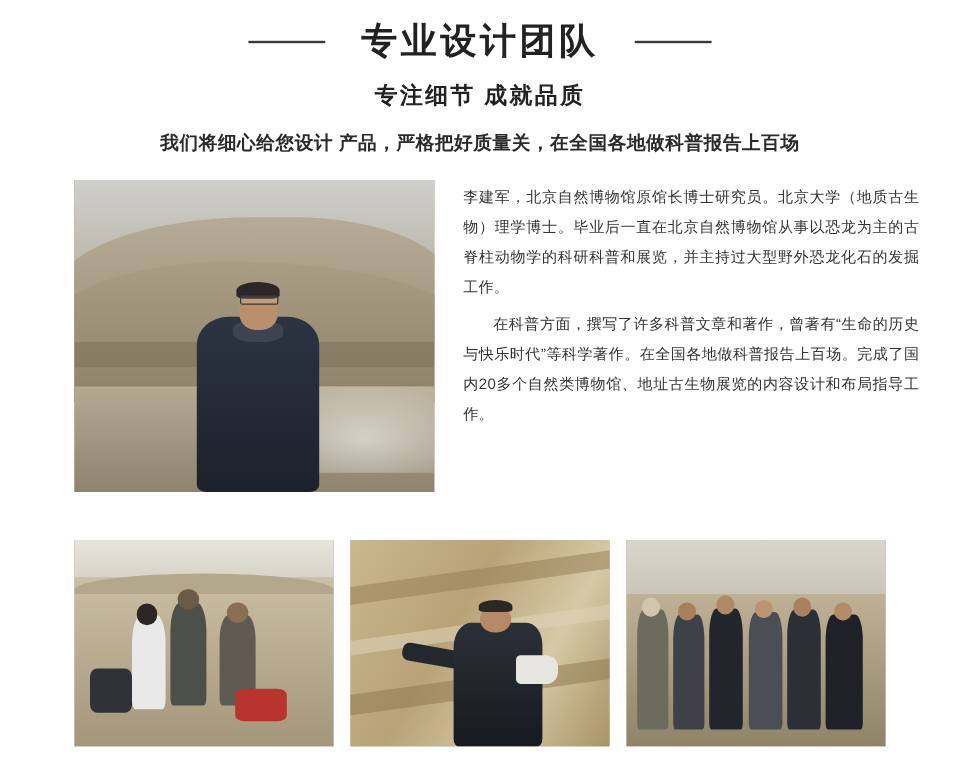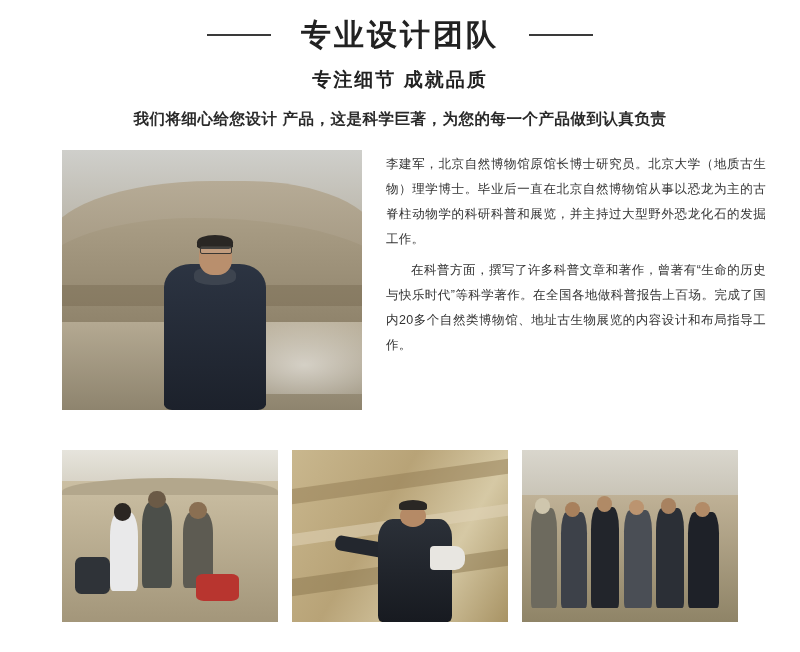--- a/index.html
+++ b/index.html
@@ -220,21 +220,21 @@
 
 <div class="page">
 
   <div class="header">
     <div class="title-row">
       <span class="title-rule"></span>
       <div class="main-title">专业设计团队</div>
       <span class="title-rule"></span>
     </div>
     <div class="sub-title">专注细节 成就品质</div>
-    <div class="lead-text">我们将细心给您设计 产品，这是科学巨著，为您的每一个产品做到认真负责</div>
+    <div class="lead-text">我们将细心给您设计 产品，严格把好质量关，在全国各地做科普报告上百场</div>
   </div>
 
   <div class="upper">
 
     <div class="portrait">
       <span class="sky"></span>
       <span class="hill-far"></span>
       <span class="hill-mid"></span>
       <span class="rockband"></span>
       <span class="ground"></span>

